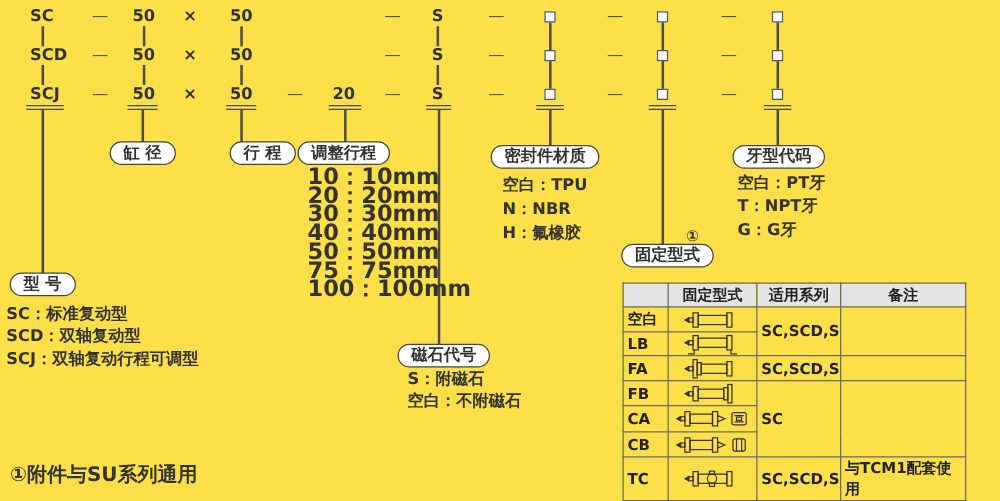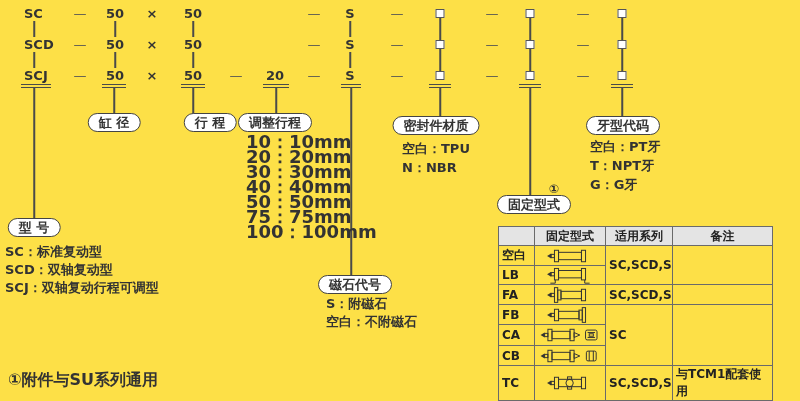--- a/index.html
+++ b/index.html
@@ -140,20 +140,21 @@
     <div>75：75mm</div>
     <div>100：100mm</div>
   </div>
   <div class="legend" style="left:326px;top:295px">
     <div>S：附磁石</div>
     <div>空白：不附磁石</div>
   </div>
   <div class="legend mid" style="left:402px;top:139px">
     <div>空白：TPU</div>
     <div>N：NBR</div>
+    <div>H：氟橡胶</div>
   </div>
   <div class="legend mid" style="left:590px;top:137px">
     <div>空白：PT牙</div>
     <div>T：NPT牙</div>
     <div>G：G牙</div>
   </div>
 
   <table class="mt">
     <colgroup>
         <col style="width:36px">

